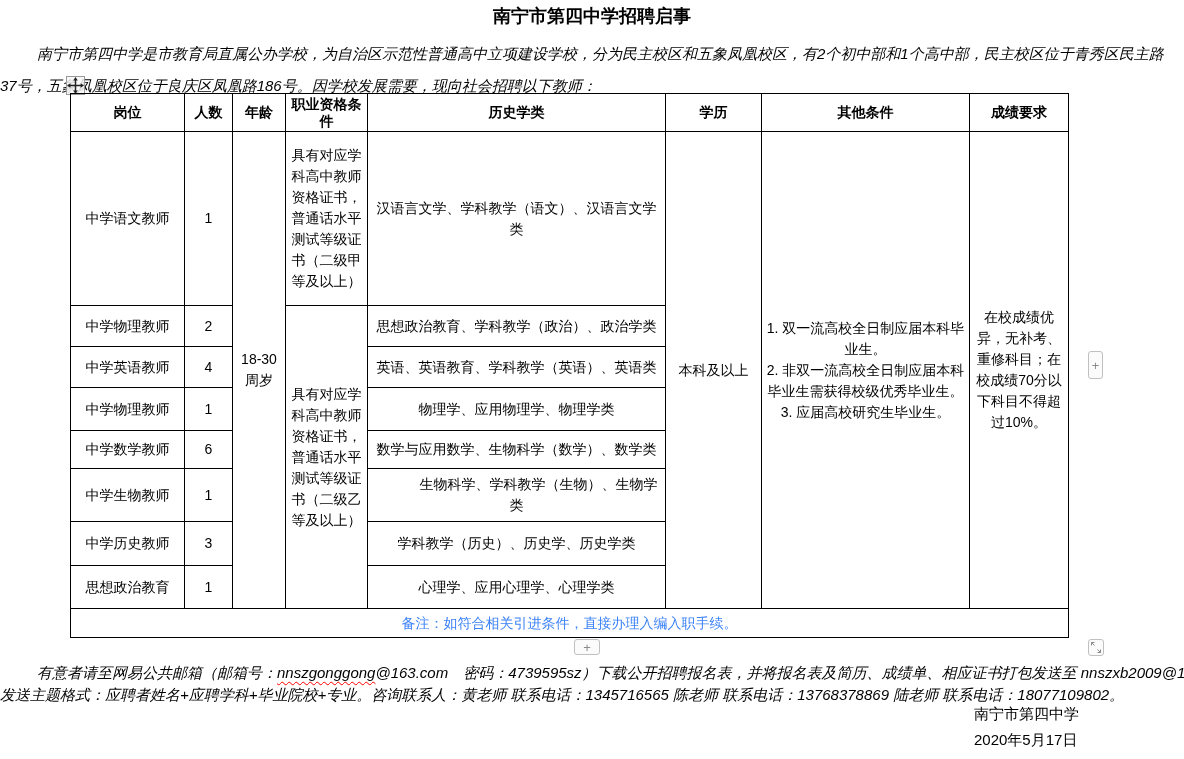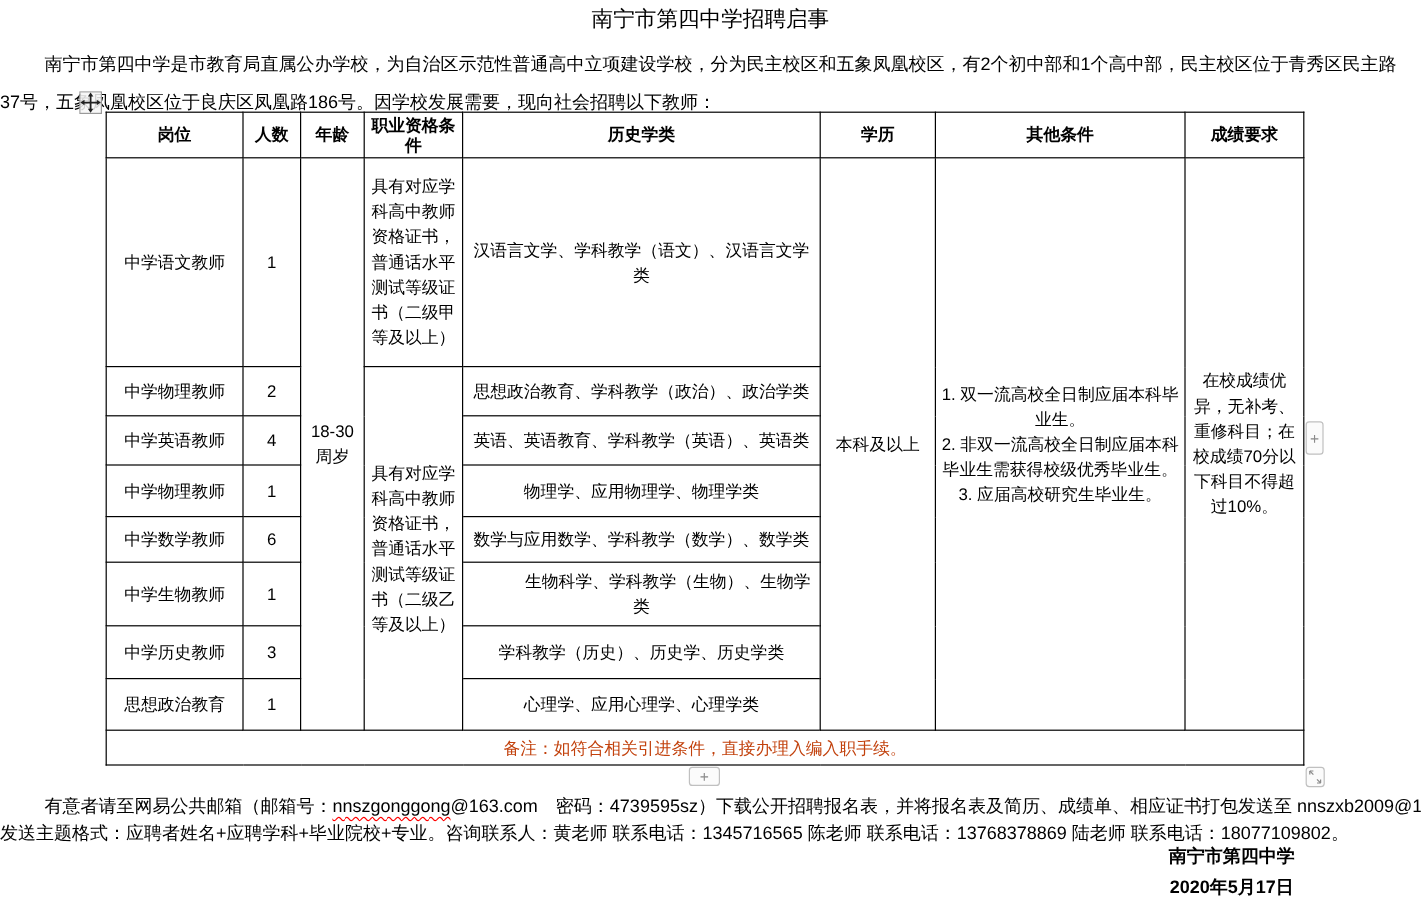--- a/index.html
+++ b/index.html
@@ -3,34 +3,34 @@
 <meta charset="utf-8">
 <style>
   html,body{margin:0;padding:0;}
   body{
     width:1184px;height:759px;position:relative;overflow:hidden;
     background:#ffffff;color:#000;
     font-family:"Liberation Sans",sans-serif;
   }
   .title{
     position:absolute;top:4px;left:0;width:1184px;text-align:center;
-    font-size:18px;font-weight:normal;line-height:24px;
+    font-size:18px;font-weight:bold;line-height:24px;
   }
   .line{
-    position:absolute;white-space:pre;font-size:15px;line-height:20px;
+    position:absolute;white-space:pre;font-size:15px;line-height:20px;font-style:italic;
   }
   .wavy{
     text-decoration-line:underline;
     text-decoration-style:wavy;
     text-decoration-color:#ff0000;
     text-decoration-thickness:1px;
     text-underline-offset:3px;
   }
   table.job{
-    position:absolute;left:88px;top:93px;width:998px;
+    position:absolute;left:70px;top:93px;width:998px;
     border-collapse:collapse;table-layout:fixed;
     font-size:14px;
   }
   table.job th,table.job td{
     border:1px solid #000;padding:0 2px;text-align:center;
     vertical-align:middle;line-height:21px;font-weight:normal;
     overflow:hidden;
   }
   table.job th{font-weight:bold;line-height:17px;}
   tr.hr{height:38px}
@@ -41,39 +41,39 @@
   tr.r5{height:38px}
   tr.r6{height:53px}
   tr.r7{height:44px}
   tr.r8{height:43px}
   tr.rr{height:29px}
   .cell-left{text-align:left;}
   .cell-pre{white-space:pre-line;}
   .cell-qual{text-align:left;padding:0 3px;}
   .cell-major-indent{text-align:left;text-indent:44px;}
   .remark-cell{
-    color:#c2410c;font-weight:bold;text-align:left;padding-left:148px;
+    color:#3b82f6;font-weight:bold;text-align:left;padding-left:148px;
   }
   .float-btn{
     position:absolute;display:flex;align-items:center;justify-content:center;
     border:1px solid #c0c0c0;border-radius:3px;background:#fbfbfb;
     color:#8a8a8a;font-size:13px;line-height:1;cursor:pointer;
     box-sizing:border-box;
   }
   .add-row{left:574px;top:639px;width:26px;height:16px;}
   .add-col{left:1088px;top:351px;width:15px;height:28px;}
   .resize-handle{
     position:absolute;left:1088px;top:639px;width:16px;height:17px;
     border:1px solid #c0c0c0;border-radius:3px;background:#fbfbfb;
     box-sizing:border-box;display:flex;align-items:center;justify-content:center;
   }
   .move-cursor{position:absolute;left:66px;top:76px;width:19px;height:19px;}
   .signature{
-    position:absolute;right:105px;top:701px;text-align:center;
-    font-size:15px;line-height:26px;font-weight:bold;
+    position:absolute;right:105px;top:701px;text-align:left;
+    font-size:15px;line-height:26px;
   }
 </style>
 </head>
 <body>
 
 <div class="title">南宁市第四中学招聘启事</div>
 
 <div class="line" style="left:37px;top:44px">南宁市第四中学是市教育局直属公办学校，为自治区示范性普通高中立项建设学校，分为民主校区和五象凤凰校区，有2个初中部和1个高中部，民主校区位于青秀区民主路</div>
 <div class="line" style="left:0px;top:76px">37号，五象凤凰校区位于良庆区凤凰路186号。因学校发展需要，现向社会招聘以下教师：</div>
 
@@ -140,21 +140,21 @@
     <td>英语、英语教育、学科教学（英语）、英语类</td>
   </tr>
   <tr class="r4">
     <td>中学物理教师</td>
     <td>1</td>
     <td>物理学、应用物理学、物理学类</td>
   </tr>
   <tr class="r5">
     <td>中学数学教师</td>
     <td>6</td>
-    <td>数学与应用数学、学科教学（数学）、数学类</td>
+    <td>数学与应用数学、生物科学（数学）、数学类</td>
   </tr>
   <tr class="r6">
     <td>中学生物教师</td>
     <td>1</td>
     <td class="cell-major-indent">生物科学、学科教学（生物）、生物学类</td>
   </tr>
   <tr class="r7">
     <td>中学历史教师</td>
     <td>3</td>
     <td>学科教学（历史）、历史学、历史学类</td>

